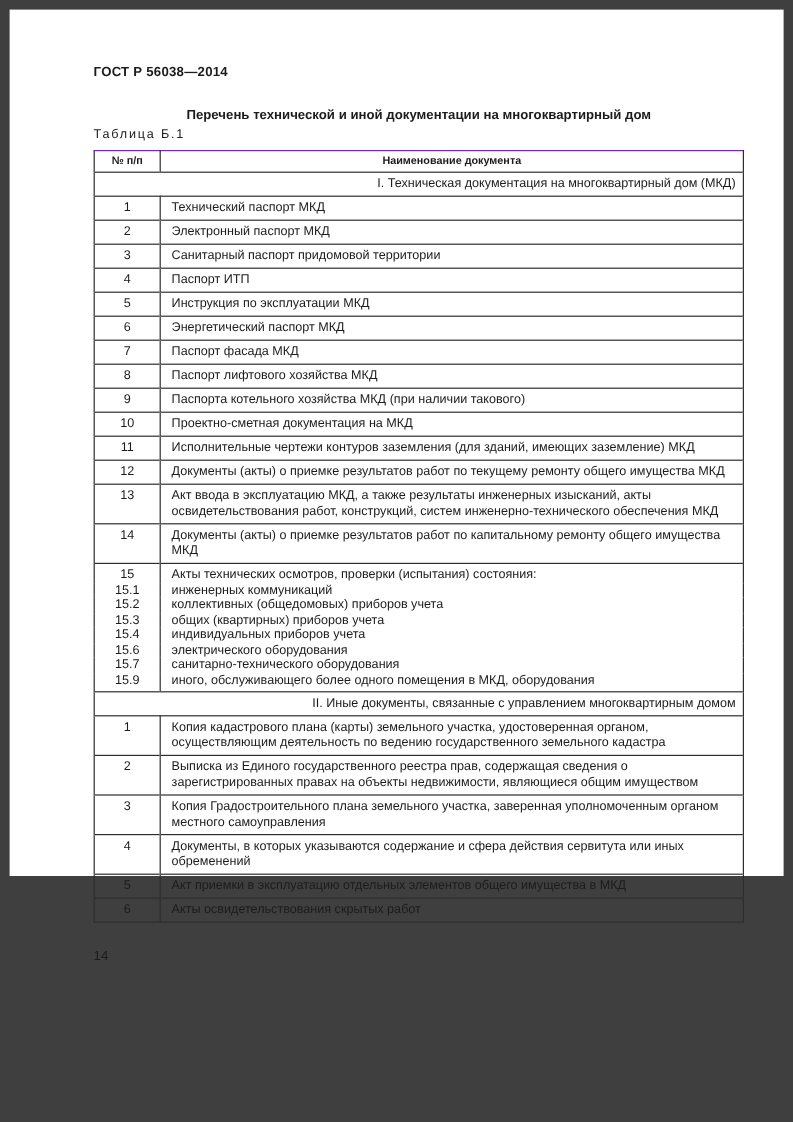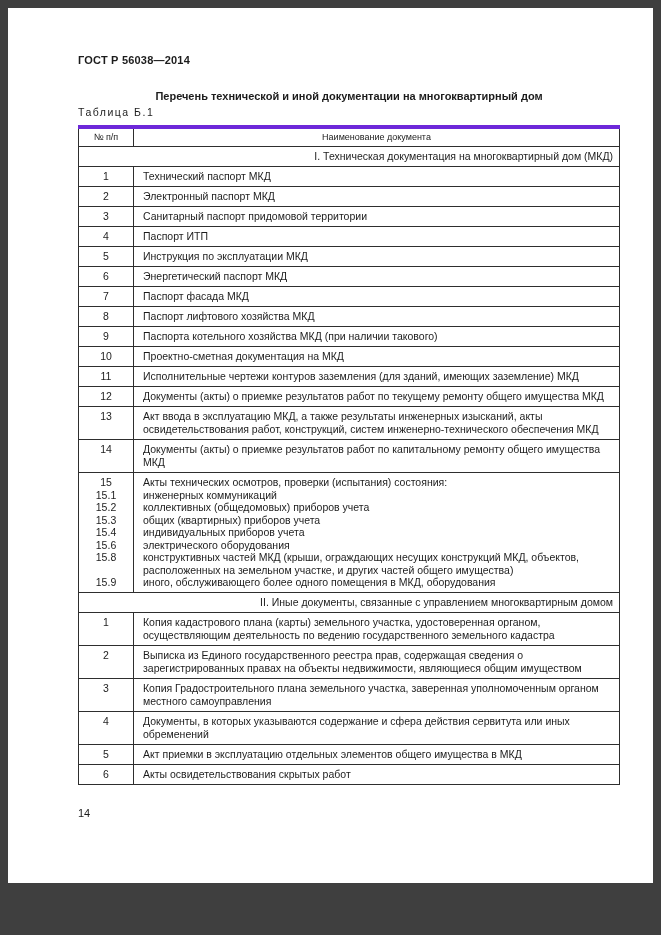--- a/index.html
+++ b/index.html
@@ -13,21 +13,21 @@
     width: 661px;
     height: 935px;
     background: #3f3f3f;
     overflow: hidden;
   }
   .page {
     position: absolute;
     left: 8px;
     top: 8px;
     width: 645px;
-    height: 875px;
+    height: 722px;
     background: #ffffff;
     box-sizing: border-box;
     padding: 46px 33px 20px 70px;
     color: #1c1c1c;
   }
   .doc-header {
     font-size: 11px;
     font-weight: bold;
     letter-spacing: 0.2px;
   }
@@ -52,27 +52,27 @@
   table.doc-table {
     margin-top: 7px;
     width: 100%;
     border-collapse: collapse;
     border: 1.5px solid #2e2e2e;
     font-size: 10.5px;
     line-height: 13px;
     color: #1c1c1c;
   }
   .doc-table th {
-    font-weight: normal;
+    font-weight: bold;
     font-size: 9px;
     padding: 2px 4px;
     text-align: center;
     border-left: 1px solid #2e2e2e;
     border-right: 1px solid #2e2e2e;
-    border-top: 4px solid #6d28d9;
+    border-top: 1px solid #6d28d9;
   }
   .doc-table td {
     border-left: 1px solid #2e2e2e;
     border-right: 1px solid #2e2e2e;
     vertical-align: top;
   }
   .doc-table tr.bordered > td {
     border-top: 1px solid #2e2e2e;
   }
   .doc-table td.num-cell {
@@ -205,22 +205,22 @@
           </tr>
           <tr class="tight">
             <td class="num-cell">15.4</td>
             <td class="text-cell">индивидуальных приборов учета</td>
           </tr>
           <tr class="tight">
             <td class="num-cell">15.6</td>
             <td class="text-cell">электрического оборудования</td>
           </tr>
           <tr class="tight">
-            <td class="num-cell">15.8</td>
-            <td class="text-cell">конструктивных частей МКД (крыши, ограждающих несущих конструкций МКД, объектов, расположенных на земельном участке, и других частей общего имущества)</td>
+            <td class="num-cell">15.7</td>
+            <td class="text-cell">санитарно-технического оборудования</td>
           </tr>
           <tr class="tight last">
             <td class="num-cell">15.9</td>
             <td class="text-cell">иного, обслуживающего более одного помещения в МКД, оборудования</td>
           </tr>
           <tr class="section-row">
             <td colspan="2">II. Иные документы, связанные с управлением многоквартирным домом</td>
           </tr>
           <tr class="bordered">
             <td class="num-cell">1</td>

